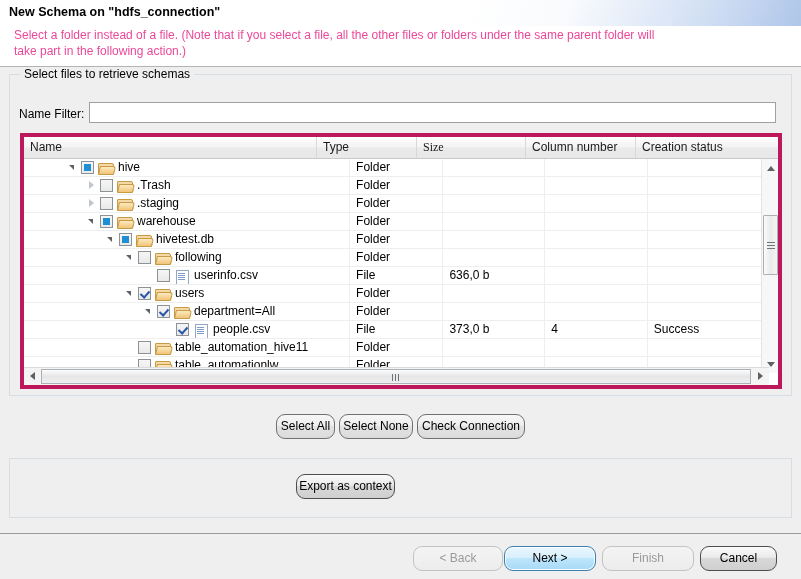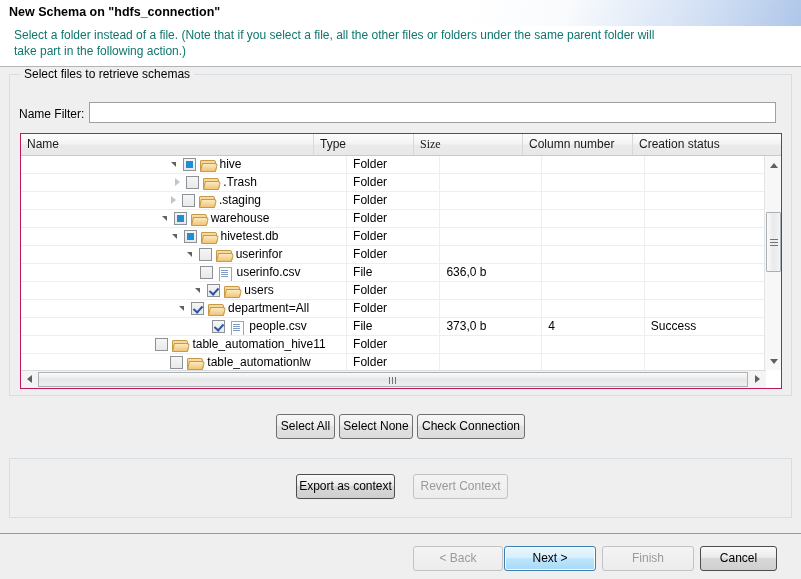--- a/index.html
+++ b/index.html
@@ -35,21 +35,21 @@
   .header-title {
     position: absolute; left: 9px; top: 5px;
     font-size: 12.5px; font-weight: bold;
     color: #000; letter-spacing: 0px;
     white-space: nowrap;
   }
   .header-desc {
     position: absolute; left: 14px; top: 27px;
     width: 660px;
     font-size: 12px; line-height: 16px;
-    color: #0f766e;
+    color: #ec4899;
   }
 
   
   .groupbox {
     position: absolute;
     border: 1px solid #d6dde4;
     background: transparent;
   }
   .groupbox > .gb-title {
     position: absolute;
@@ -77,21 +77,21 @@
     font-size: 12px;
     padding: 1px 3px;
     outline: none;
   }
 
   
   .tree-wrap {
     position: absolute;
     left: 20px; top: 133px;
     width: 762px; height: 256px;
-    border: 1px solid #be185d;
+    border: 4px solid #be185d;
     background: #ffffff;
     overflow: hidden;
   }
   .tree-header {
     position: absolute; left: 0; top: 0;
     width: 762px; height: 22px;
     background: linear-gradient(to bottom, #fdfdfd 0%, #f3f3f3 48%, #eaeaea 52%, #e8e8e8 100%);
     border-bottom: 1px solid #c9c9c9;
     display: flex;
   }
@@ -120,21 +120,21 @@
     height: 18px;
     border-bottom: 1px solid #eeeeee;
   }
   .td {
     height: 17px; line-height: 17px;
     font-size: 12px; color: #000;
     border-right: 1px solid #eeeeee;
     overflow: hidden; white-space: nowrap;
     padding-left: 6px;
   }
-  .td.c-name   { width: 351px; padding-left: 0; display: flex; align-items: center; justify-content: center; }
+  .td.c-name   { width: 351px; padding-left: 0; display: flex; align-items: center; }
   .td.c-type   { width: 100px; }
   .td.c-size   { width: 109px; }
   .td.c-colnum { width: 110px; }
   .td.c-status { width: 130px; border-right: none; }
 
   
   .expander {
     width: 15px; height: 17px;
     flex: 0 0 15px;
     position: relative;
@@ -297,21 +297,21 @@
     background: #6f7479;
     box-shadow: 3px 0 0 #6f7479, 6px 0 0 #6f7479;
   }
 
   
   .btn {
     position: absolute;
     height: 25px;
     background: linear-gradient(to bottom, #f7f7f7 0%, #eeeeee 45%, #e2e2e2 50%, #dcdcdc 100%);
     border: 1px solid #707070;
-    border-radius: 3px;
+    border-radius: 9px;
     font-family: "Liberation Sans", sans-serif;
     font-size: 12px;
     color: #000;
     text-align: center;
     line-height: 23px;
     cursor: default;
     white-space: nowrap;
     padding: 0;
   }
   .btn.disabled {
@@ -450,21 +450,21 @@
           <div class="td c-status"></div>
         </div>
         <div class="trow">
           <div class="td c-name">
             <span style="flex: 0 0 99px;"></span>
             <span class="expander">
               <span class="exp-tri-down"></span>
             </span>
             <span class="cb"></span>
             <span class="ic ic-folder"></span>
-            <span class="nm">userinfor</span>
+            <span class="nm">following</span>
           </div>
           <div class="td c-type">Folder</div>
           <div class="td c-size"></div>
           <div class="td c-colnum"></div>
           <div class="td c-status"></div>
         </div>
         <div class="trow">
           <div class="td c-name">
             <span style="flex: 0 0 118px;"></span>
             <span class="expander"></span>
@@ -572,21 +572,20 @@
         </div>
     </div>
   </div>
 
   <button class="btn" id="btn-select-all">Select All</button>
   <button class="btn" id="btn-select-none">Select None</button>
   <button class="btn" id="btn-check-conn">Check Connection</button>
 
   <div class="groupbox" id="gb-context"></div>
   <button class="btn strong" id="btn-export-context">Export as context</button>
-  <button class="btn disabled" id="btn-revert-context">Revert Context</button>
 
   <div class="footer-sep"></div>
   <button class="btn disabled" id="btn-back">&lt; Back</button>
   <button class="btn disabled" id="btn-finish">Finish</button>
   <button class="btn default" id="btn-next">Next &gt;</button>
   <button class="btn strong" id="btn-cancel">Cancel</button>
 
 </div>
 
 </body></html>

